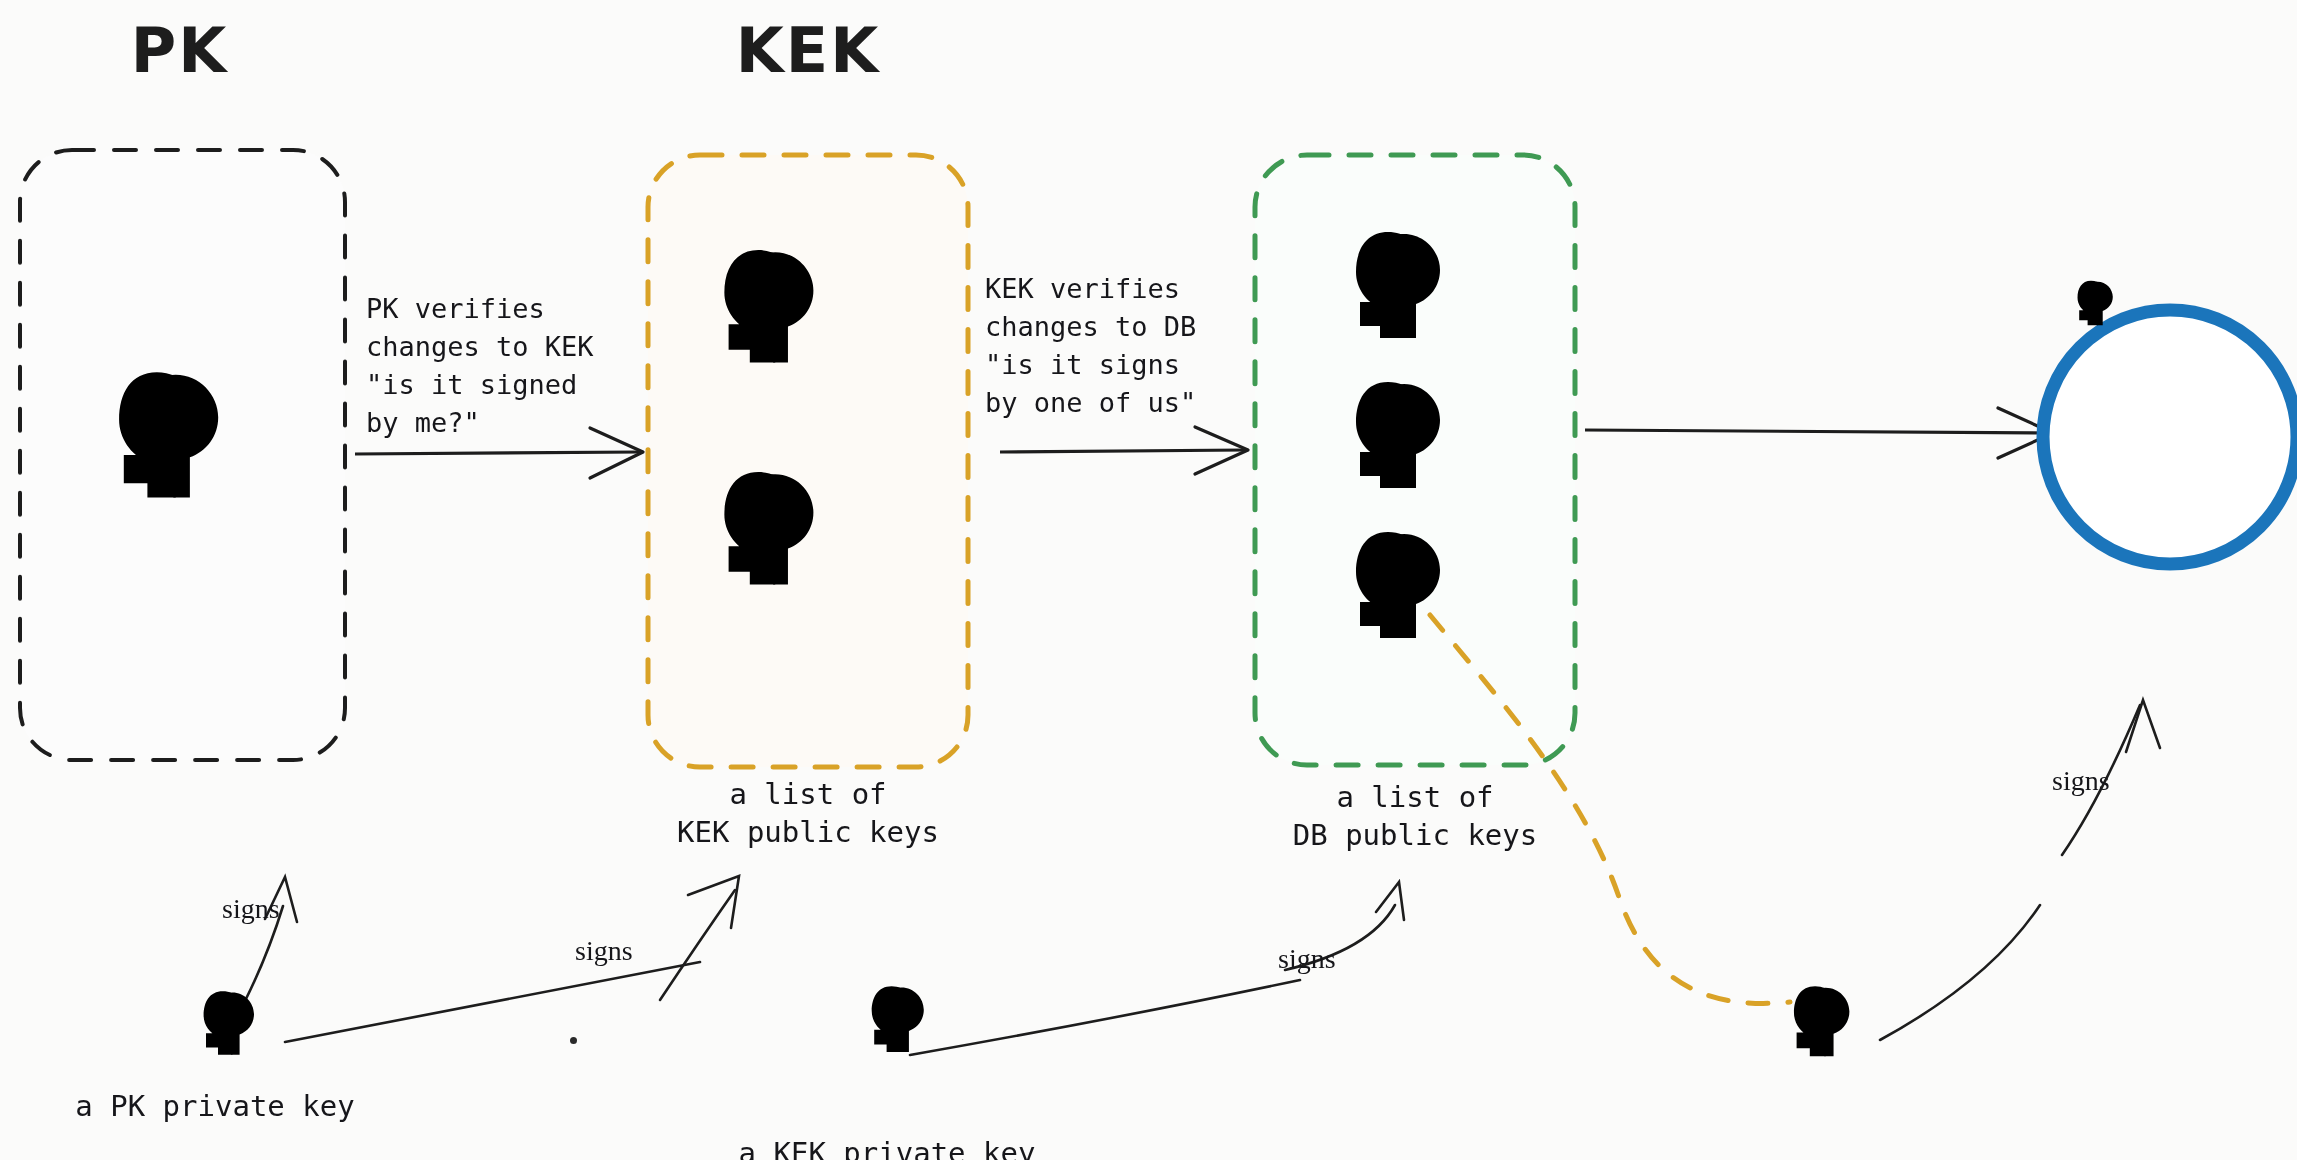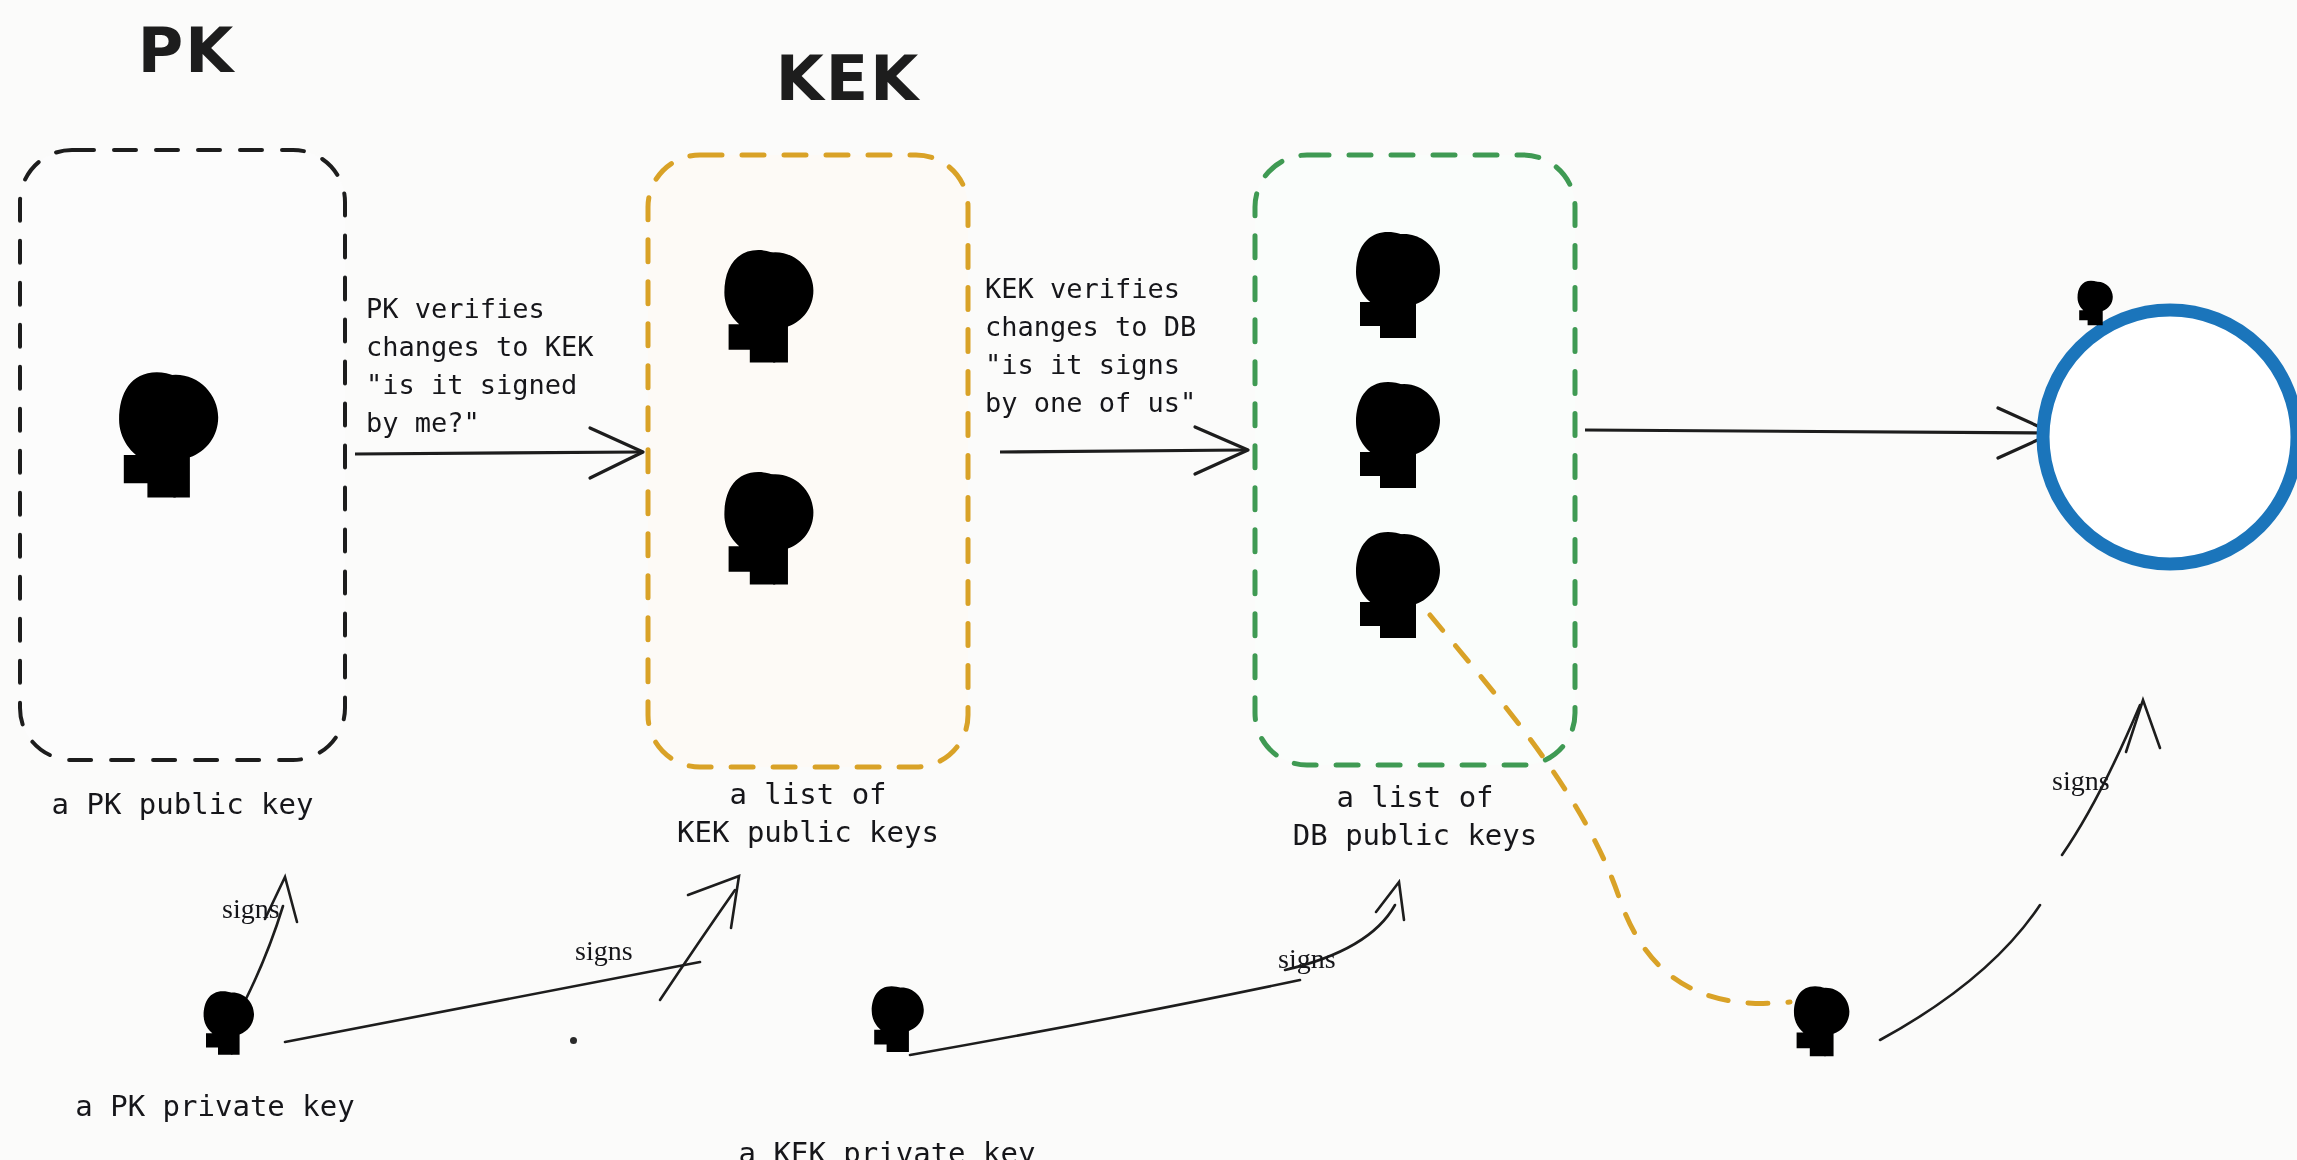--- a/index.html
+++ b/index.html
@@ -192,33 +192,32 @@
       [data-name="key-db-private"] .key-front{fill:#3b82f6;stroke:#1d1d1d;stroke-width:5}
       [data-name="key-db-private"] .key-back{fill:#6b9beb;stroke:#1d1d1d;stroke-width:5}
       [data-name="key-db-private"] .key-hole{fill:#fbfbfa;stroke:#1d1d1d;stroke-width:5}
 
       [data-name="key-firmware-badge"] .key-front{fill:#6b9beb;stroke:#1d1d1d;stroke-width:8}
       [data-name="key-firmware-badge"] .key-back{fill:#8fb5f0;stroke:#1d1d1d;stroke-width:8}
       [data-name="key-firmware-badge"] .key-hole{fill:#fbfbfa;stroke:#1d1d1d;stroke-width:8}
     </style>
   </svg>
 
-  <div class="group-title" style="left:24px; top:14px; width:325px;" data-name="group-title-pk">PK</div>
-  <div class="group-title" style="left:688px; top:14px; width:320px;margin-top:28px;" data-name="group-title-kek">KEK</div>
+  <div class="group-title" style="left:17px; top:14px; width:325px;" data-name="group-title-pk">PK</div>
+  <div class="group-title" style="left:648px; top:14px; width:320px;" data-name="group-title-kek">KEK</div>
 
   <div class="note" style="left:366px; top:290px;" data-name="note-pk-verifies">PK verifies
 changes to KEK
 "is it signed
 by me?"</div>
   <div class="note" style="left:985px; top:270px;" data-name="note-kek-verifies">KEK verifies
 changes to DB
 "is it signs
 by one of us"</div>
 
-  <div class="caption" style="left:20px; top:785px; width:325px;" data-name="caption-pk-public">a PK public key</div>
   <div class="caption" style="left:648px; top:775px; width:320px;" data-name="caption-kek-public">a list of
 KEK public keys</div>
   <div class="caption" style="left:1255px; top:778px; width:320px;" data-name="caption-db-public">a list of
 DB public keys</div>
 
   <div class="caption" style="left:50px; top:1087px; width:330px;" data-name="caption-pk-private">a PK private key</div>
   <div class="caption" style="left:712px; top:1134px; width:350px;" data-name="caption-kek-private">a KEK private key</div>
 
   <div class="edge-label" style="left:222px; top:893px;" data-name="label-signs-pk">signs</div>
   <div class="edge-label" style="left:575px; top:935px;" data-name="label-signs-kek">signs</div>

